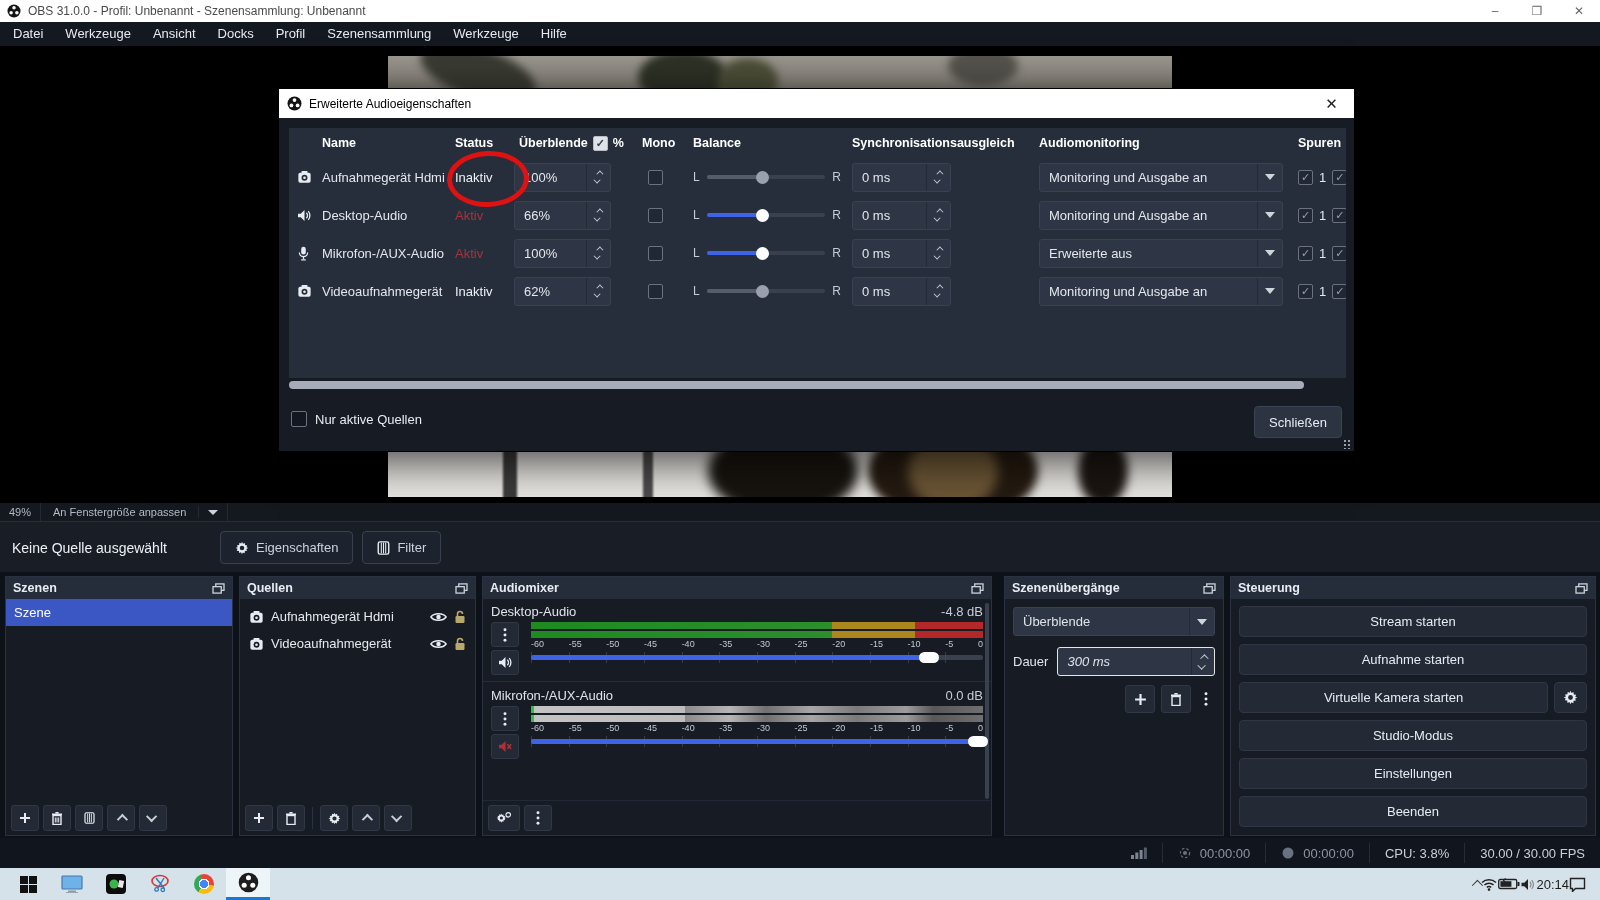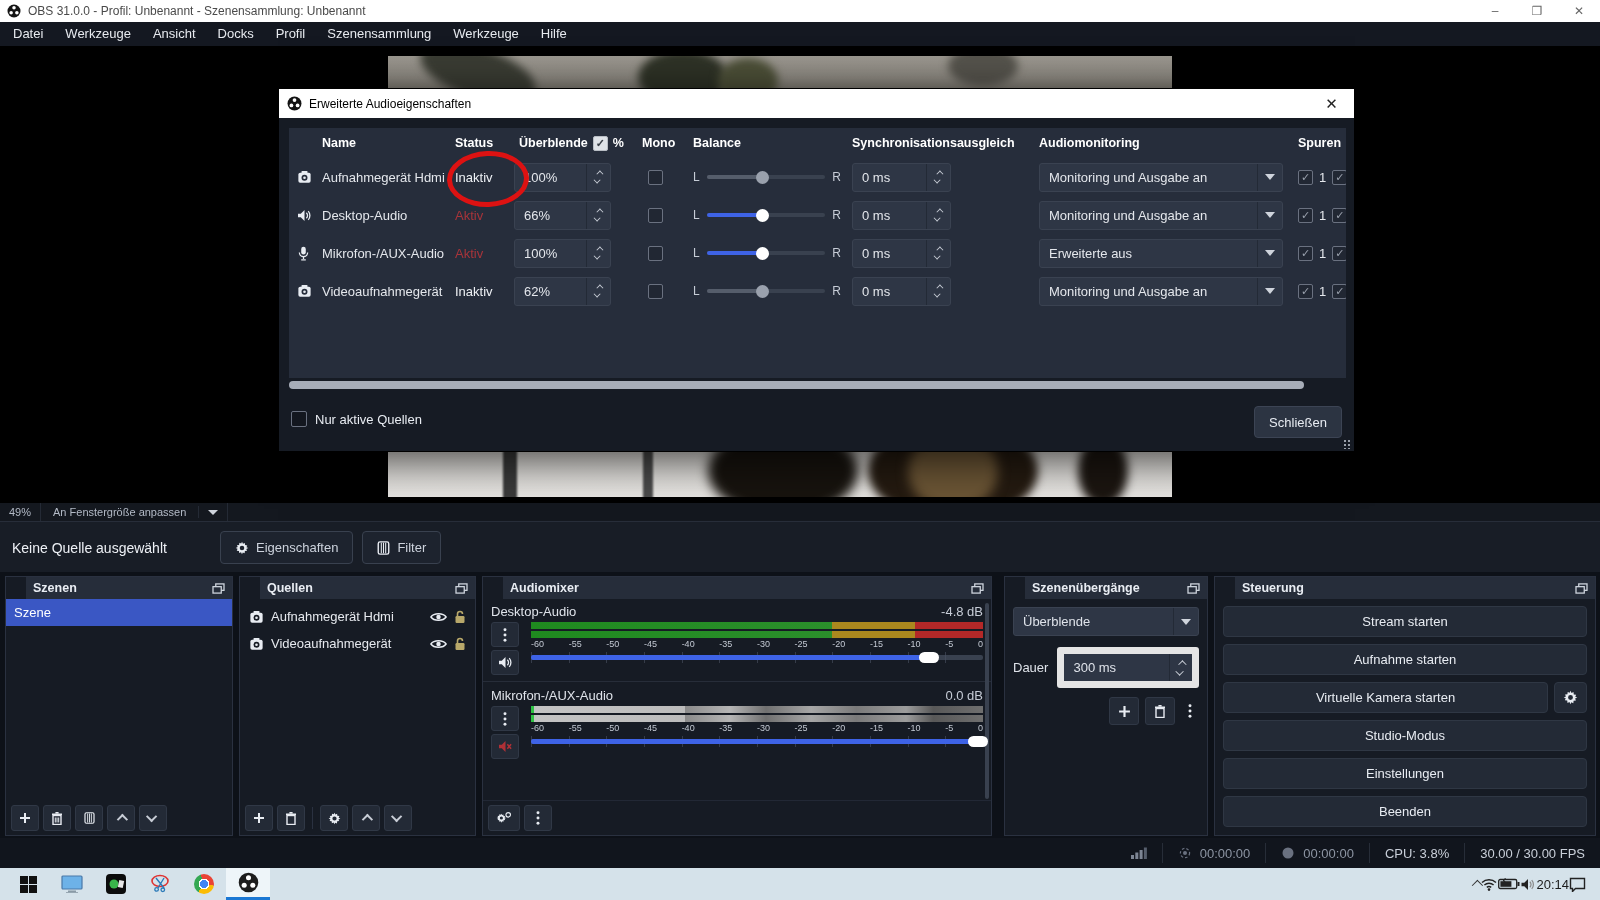--- a/index.html
+++ b/index.html
@@ -27,21 +27,21 @@
   .srcbar{position:absolute;top:521px;left:0;right:0;height:51px;background:#181d26;
           border-top:1px solid #272d39;display:flex;align-items:center;padding-left:12px;}
   .no-source{font-size:14px;color:#eef1f6;width:208px;}
   .tool-btn{display:flex;align-items:center;gap:7px;height:31px;padding:0 14px;margin-right:9px;
             background:#1d232e;border:1px solid #39414f;border-radius:4px;color:#cdd3dd;font-size:13px;}
   
   .docks{position:absolute;top:572px;left:0;right:0;height:266px;background:#0d1118;display:flex;
          padding:4px 4px 0 5px;gap:6px;box-sizing:border-box;}
   .panel{background:#161b24;border:1px solid #2a3140;display:flex;flex-direction:column;box-sizing:border-box;height:260px;}
   .panel-h{height:22px;min-height:22px;background:#262d3a;display:flex;align-items:center;
-           padding:0 7px;font-size:12.5px;font-weight:bold;color:#e9edf3;margin-left:20px;}
+           padding:0 7px;font-size:12.5px;font-weight:bold;color:#e9edf3;}
   .popout{margin-left:auto;}
   .panel-tools{margin-top:auto;display:flex;align-items:center;gap:4px;padding:4px 5px;border-top:1px solid #222835;}
   .pt-btn{width:26px;height:24px;display:flex;align-items:center;justify-content:center;
           background:#232a36;border:1px solid #303짜8;border:1px solid #303846;border-radius:3px;color:#e2e6ec;}
   .scene-item{height:27px;display:flex;align-items:center;padding-left:8px;font-size:13px;color:#fff;
               background:#3a57c4;}
   .src-item{height:27px;display:flex;align-items:center;gap:7px;padding:0 9px;font-size:13px;color:#e6e9ee;}
   .src-item .nm{flex:1;white-space:nowrap;overflow:hidden;}
   
   .mix-ch{padding:5px 8px 2px 8px;}
@@ -64,21 +64,21 @@
       background:repeating-linear-gradient(90deg,#4a5263 0 1px,transparent 1px 8.333%);opacity:.6;}
   .hslider .handle{position:absolute;top:1px;width:20px;height:11px;border-radius:6px;background:#fff;transform:translateX(-10px);}
   .mix-sep{height:1px;background:#272d39;margin:4px 0 1px 0;}
   .mix-scroll{position:absolute;right:2px;top:26px;bottom:36px;width:4px;background:#39414f;border-radius:2px;}
   
   .tr-body{padding:8px 8px 0 8px;font-size:13px;color:#dfe3ea;}
   .dropdown{display:flex;align-items:center;height:27px;background:#2e3645;border:1px solid #3a4251;border-radius:3px;overflow:hidden;}
   .dropdown .txt{flex:1;padding-left:9px;white-space:nowrap;overflow:hidden;}
   .dropdown .arrow{width:24px;align-self:stretch;display:flex;align-items:center;justify-content:center;border-left:1px solid #232a36;}
   .caret{width:0;height:0;border-left:5px solid transparent;border-right:5px solid transparent;border-top:6px solid #cfd4dc;}
-  .spin{display:flex;align-items:center;height:27px;background:#2e3645;border:7px solid #e5e5e5;border-radius:3px;overflow:hidden;}
+  .spin{display:flex;align-items:center;height:27px;background:#2e3645;border:1px solid #e5e5e5;border-radius:3px;overflow:hidden;font-style:italic;}
   .spin .txt{flex:1;padding-left:9px;}
   .spin .ud{width:22px;align-self:stretch;display:flex;flex-direction:column;align-items:center;justify-content:center;gap:4px;border-left:1px solid #232a36;}
   .chev{width:6px;height:6px;border:solid #c8cdd6;border-width:2px 2px 0 0;display:inline-block;}
   .chev.up{transform:rotate(-45deg) translateY(2px);}
   .chev.down{transform:rotate(135deg) translateY(2px);}
   .tr-actions{display:flex;justify-content:flex-end;align-items:center;gap:6px;margin-top:9px;}
   
   .ctl-body{padding:7px 8px;display:flex;flex-direction:column;gap:7px;}
   .ctl-row{display:flex;gap:6px;}
   .ctl-btn{flex:1;height:29px;background:#232a36;border:1px solid #2f3744;border-radius:4px;color:#e8ecf2;
@@ -450,21 +450,21 @@
         <span class="pt-btn">
             <svg class="ico" width="4" height="14" viewBox="0 0 4 16">
               <circle cx="2" cy="2" r="1.7" fill="#e8ecf2"></circle>
               <circle cx="2" cy="8" r="1.7" fill="#e8ecf2"></circle>
               <circle cx="2" cy="14" r="1.7" fill="#e8ecf2"></circle>
             </svg>
           </span>
       </div>
     </div>
 
-    <div class="panel" style="width:204px;margin-left:6px;">
+    <div class="panel" style="width:220px;margin-left:6px;">
       <div class="panel-h">
           <span>Szenenübergänge</span>
         <svg class="ico popout" width="13" height="11" viewBox="0 0 14 12">
             <rect x="4" y="1" width="9" height="7" fill="none" stroke="#cfd5de" stroke-width="1.4"></rect>
             <rect x="1" y="4" width="9" height="7" fill="#262d3a" stroke="#cfd5de" stroke-width="1.4"></rect>
           </svg>
       </div>
       <div class="tr-body">
         <div class="dropdown">
           <span class="txt">Überblende</span>

